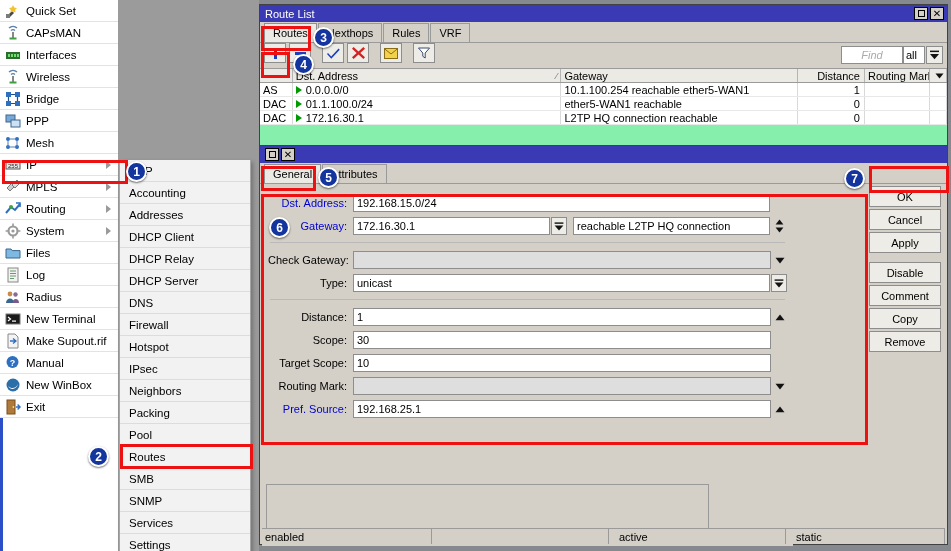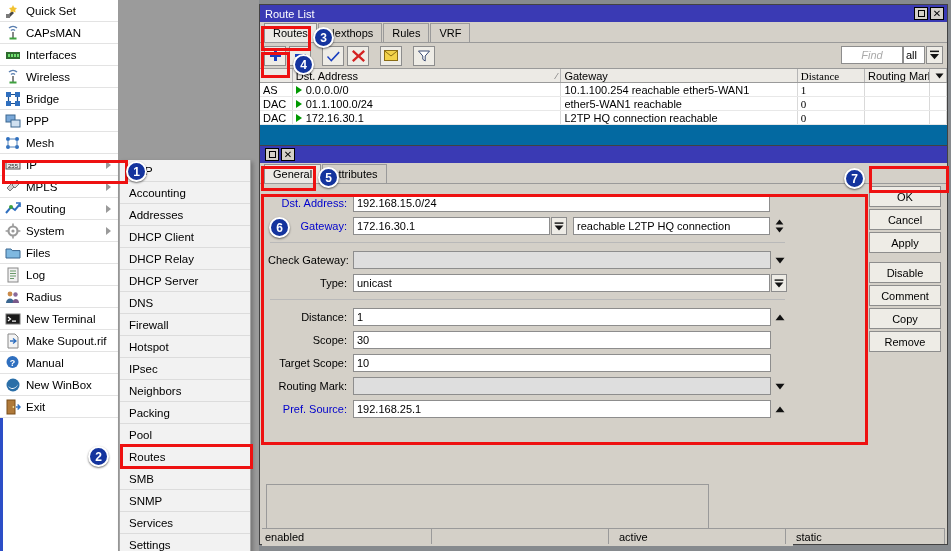--- a/index.html
+++ b/index.html
@@ -71,21 +71,21 @@
   
   #menu-backdrop {
     position: absolute; left: 119px; top: 0; width: 140px; height: 551px;
     background: #9b9b9b;
     z-index: 1;
   }
 
   
   #route-list-win {
     position: absolute; left: 259px; top: 4px; width: 689px; height: 166px;
-    background: #0369a1;
+    background: #86efac;
     border: 1px solid #424242;
     z-index: 10;
   }
   .titlebar {
     height: 17px;
     background: #3a3ab4;
     display: flex; align-items: center;
     padding-left: 5px;
     color: #ffffff;
     font-size: 11px;
@@ -121,21 +121,21 @@
     cursor: default;
   }
   .tab.active {
     background: #eceae5;
     border-color: #8f8f8f;
   }
 
   .toolbar {
     height: 25px;
     background: #d4d0c8;
-    display: flex; align-items: center;
+    display: flex; align-items: flex-start;
     padding: 0 4px;
     gap: 3px;
     position: relative;
   }
   .tbtn {
     width: 22px; height: 20px;
     background: #eeece6;
     border: 1px solid #8d8d8d;
     display: flex; align-items: center; justify-content: center;
     cursor: default;
@@ -189,21 +189,21 @@
   }
   .rt-row > div {
     border-right: 1px solid #d9d9d9;
     padding-left: 3px;
     display: flex; align-items: center;
     overflow: hidden; white-space: nowrap;
   }
   .c-flags { width: 35px; }
   .c-dst   { width: 290px; }
   .c-gw    { width: 255px; }
-  .c-dist  { width: 72px; padding-right: 4px; font-family: Liberation Serif, serif; }
+  .c-dist  { width: 72px; justify-content: flex-end; padding-right: 4px; }
   .c-rmark { width: 70px; }
   .c-drop  { width: 18px; justify-content: center; }
   .green-tri {
     width: 0; height: 0;
     border-left: 6px solid #009900;
     border-top: 4px solid transparent;
     border-bottom: 4px solid transparent;
     margin-right: 4px;
   }
   .sortmark { color: #777; font-size: 9px; margin-left: auto; padding-right: 3px; }

